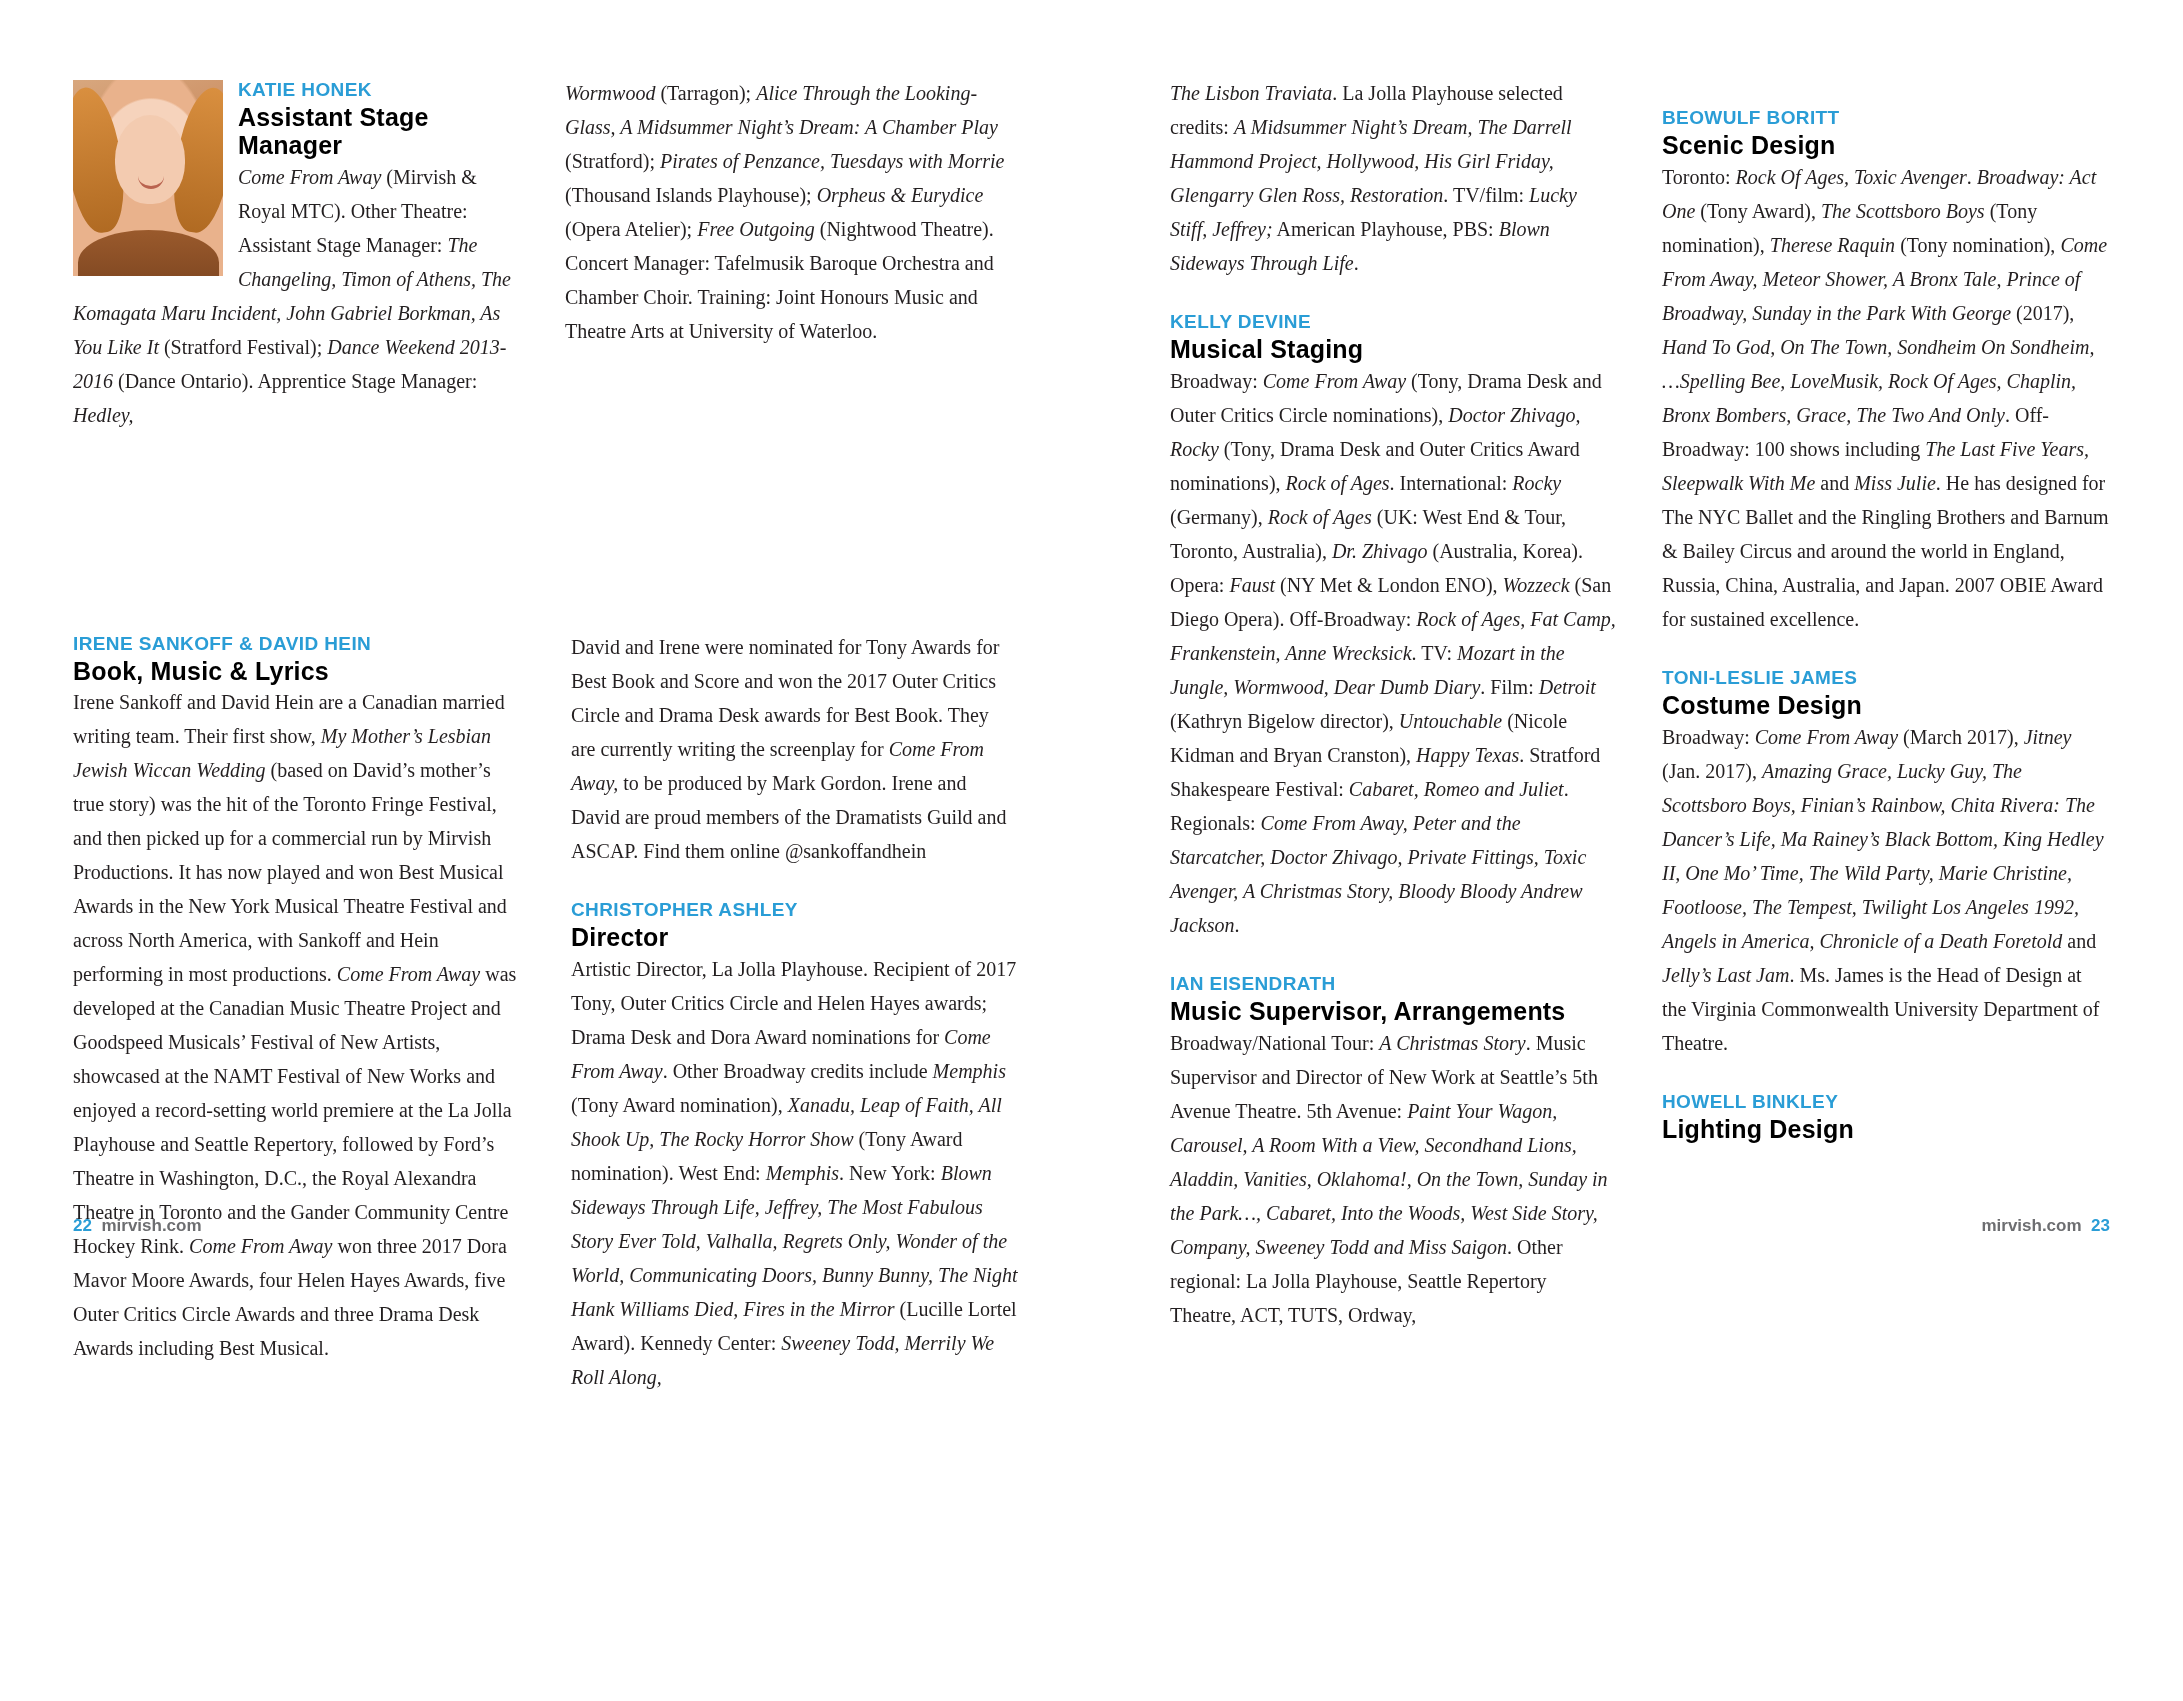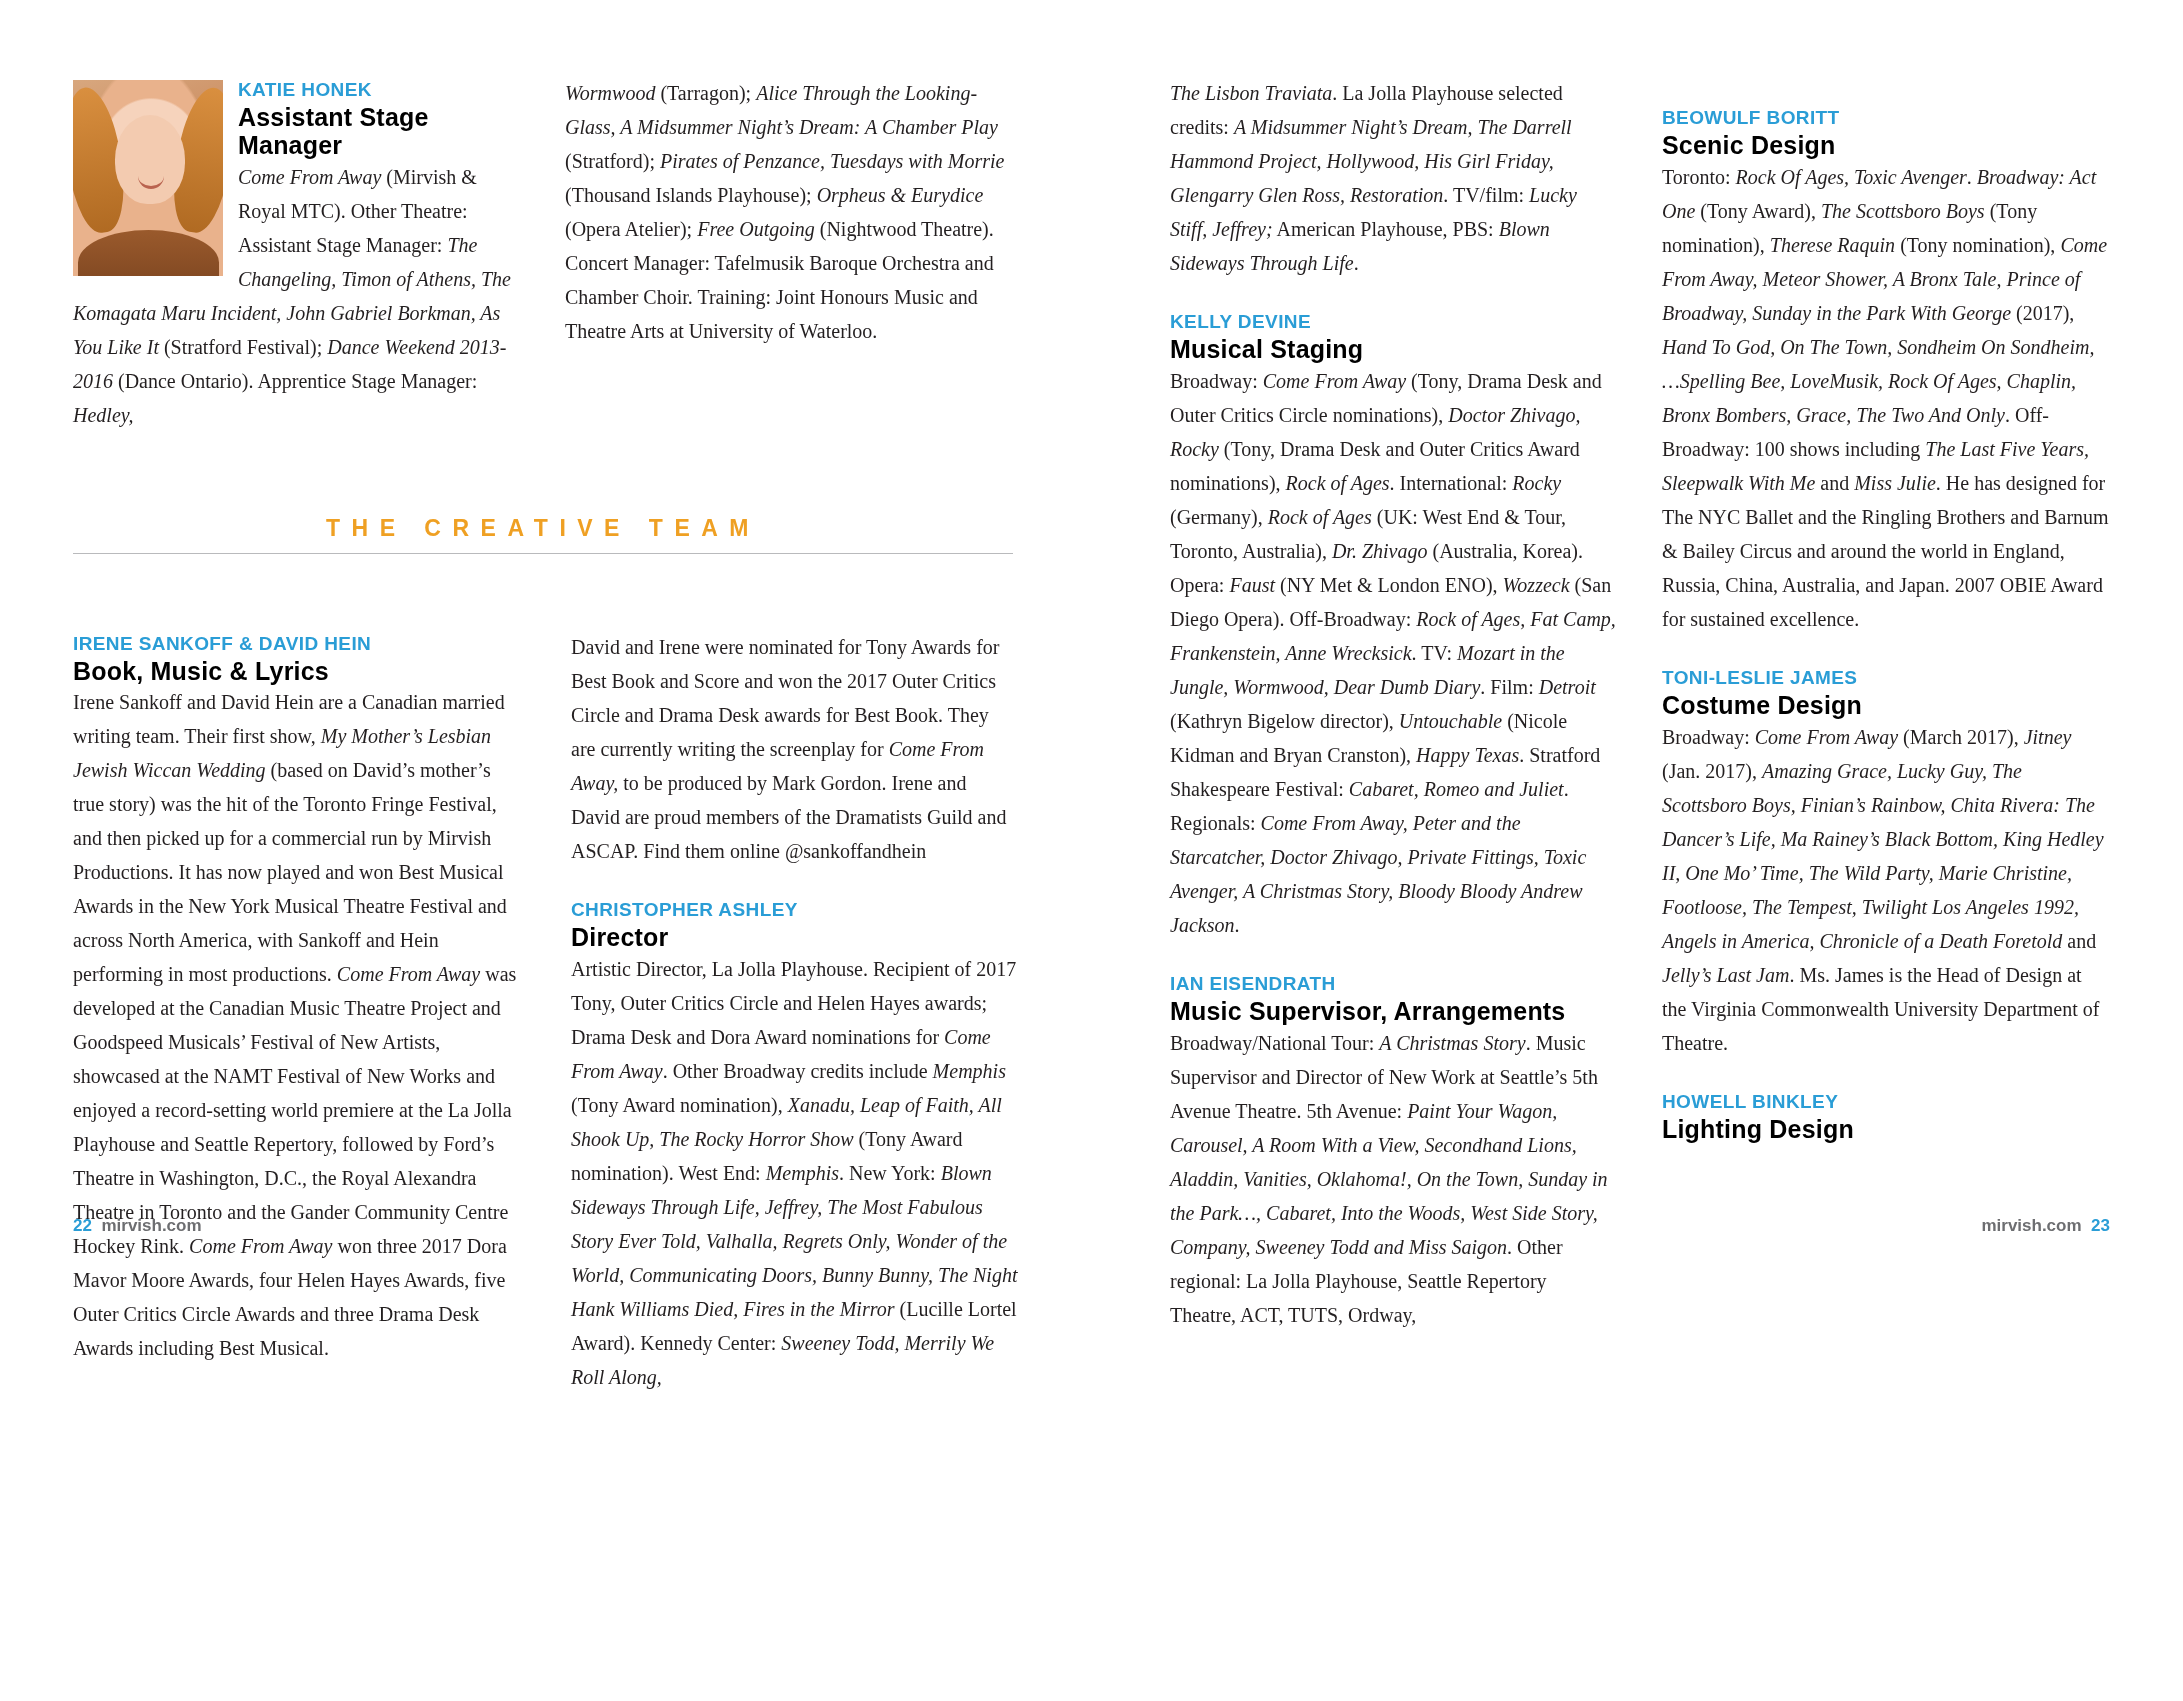--- a/index.html
+++ b/index.html
@@ -188,24 +188,20 @@
     <div class="spacer-block"></div>
     <p class="bio-name">TONI-LESLIE JAMES</p>
     <p class="bio-role">Costume Design</p>
     <p class="bio-body">Broadway: <i>Come From Away</i> (March 2017), <i>Jitney</i> (Jan. 2017), <i>Amazing Grace, Lucky Guy, The Scottsboro Boys, Finian’s Rainbow, Chita Rivera: The Dancer’s Life, Ma Rainey’s Black Bottom, King Hedley II, One Mo’ Time, The Wild Party, Marie Christine, Footloose, The Tempest, Twilight Los Angeles 1992, Angels in America, Chronicle of a Death Foretold</i> and <i>Jelly’s Last Jam</i>. Ms. James is the Head of Design at the Virginia Commonwealth University Department of Theatre.</p>
 
     <div class="spacer-block"></div>
     <p class="bio-name">HOWELL BINKLEY</p>
     <p class="bio-role">Lighting Design</p>
   </div>
 
-  <div class="section-head">
-    <div class="title">THE CREATIVE TEAM</div>
-    <div class="rule"></div>
-  </div>
 
   <div class="col lower" id="colA">
     <p class="bio-name">IRENE SANKOFF &amp; DAVID HEIN</p>
     <p class="bio-role">Book, Music &amp; Lyrics</p>
     <p class="bio-body">Irene Sankoff and David Hein are a Canadian married writing team. Their first show, <i>My Mother’s Lesbian Jewish Wiccan Wedding</i> (based on David’s mother’s true story) was the hit of the Toronto Fringe Festival, and then picked up for a commercial run by Mirvish Productions. It has now played and won Best Musical Awards in the New York Musical Theatre Festival and across North America, with Sankoff and Hein performing in most productions. <i>Come From Away</i> was developed at the Canadian Music Theatre Project and Goodspeed Musicals’ Festival of New Artists, showcased at the NAMT Festival of New Works and enjoyed a record-setting world premiere at the La Jolla Playhouse and Seattle Repertory, followed by Ford’s Theatre in Washington, D.C., the Royal Alexandra Theatre in Toronto and the Gander Community Centre Hockey Rink. <i>Come From Away</i> won three 2017 Dora Mavor Moore Awards, four Helen Hayes Awards, five Outer Critics Circle Awards and three Drama Desk Awards including Best Musical.</p>
   </div>
 
   <div class="col lower" id="colB">
     <p class="bio-body">David and Irene were nominated for Tony Awards for Best Book and Score and won the 2017 Outer Critics Circle and Drama Desk awards for Best Book. They are currently writing the screenplay for <i>Come From Away,</i> to be produced by Mark Gordon. Irene and David are proud members of the Dramatists Guild and ASCAP. Find them online @sankoffandhein</p>
 

